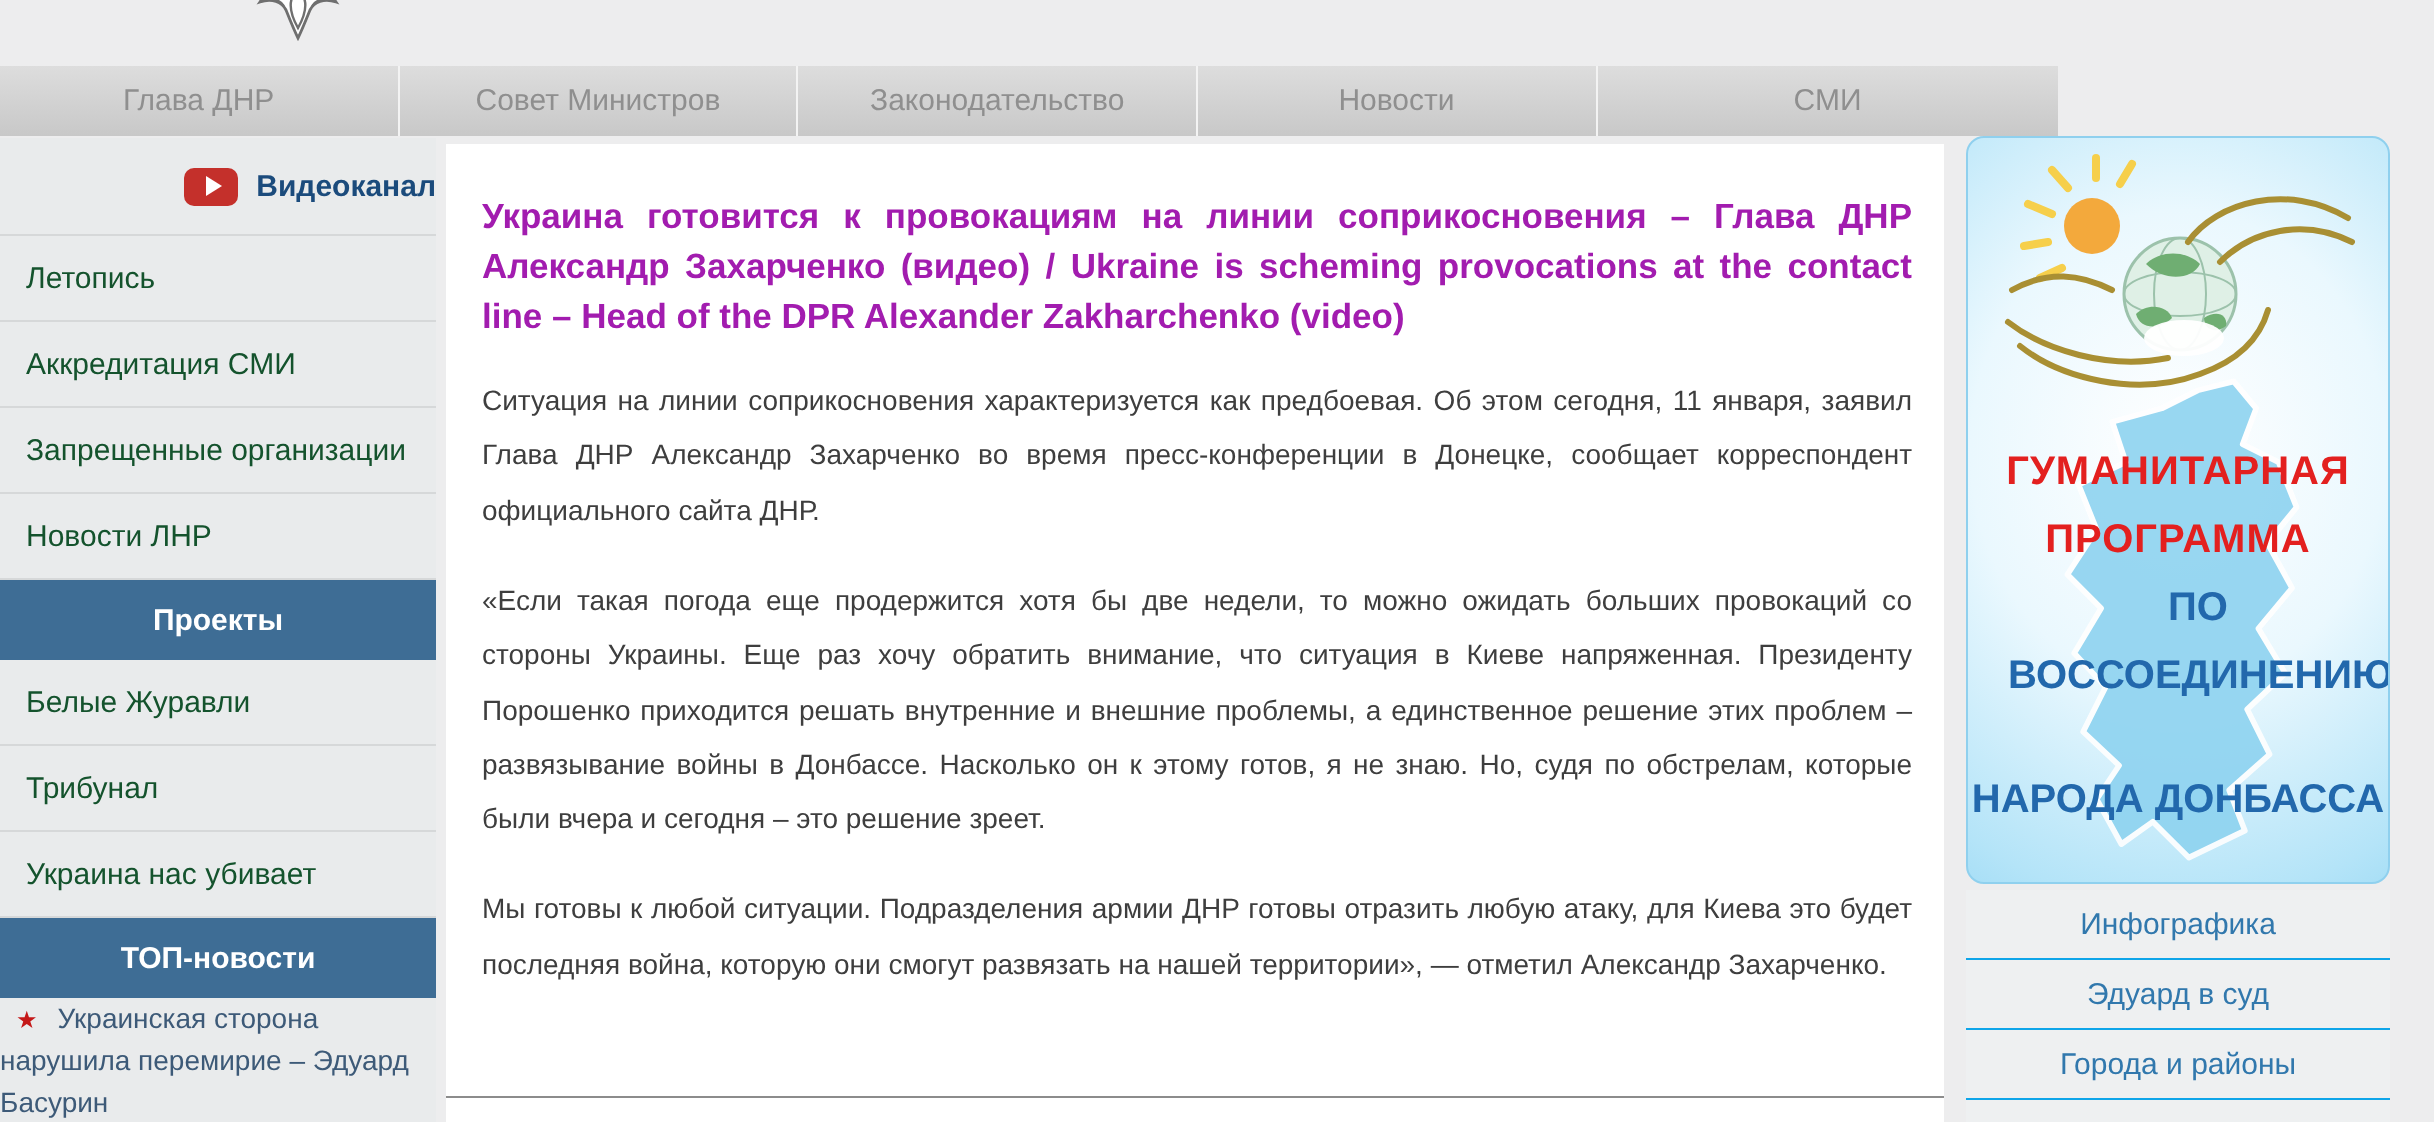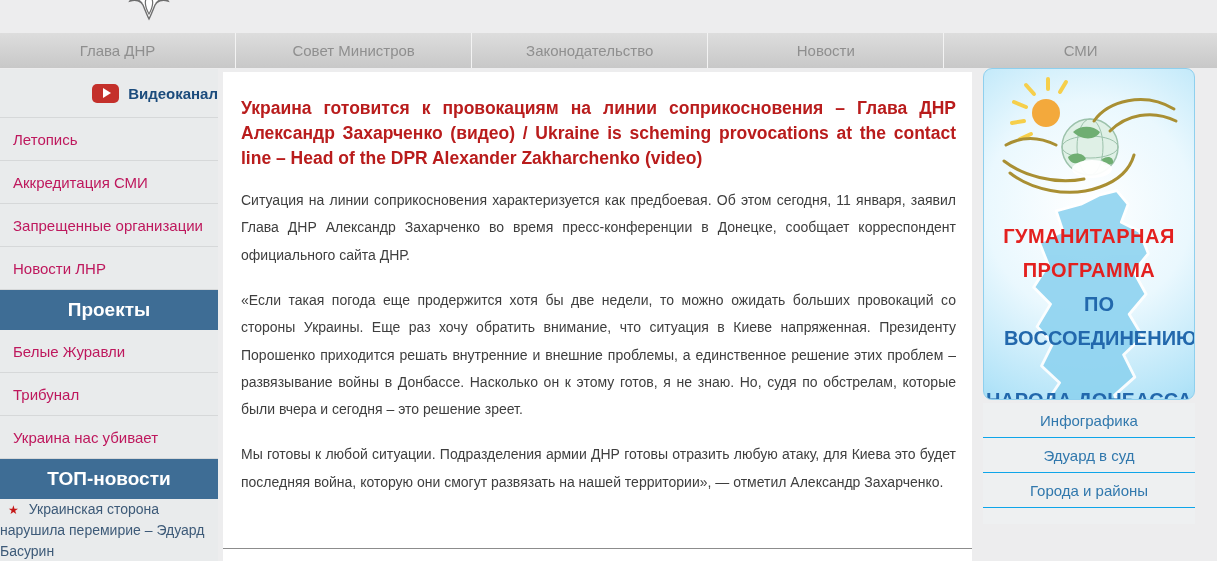--- a/index.html
+++ b/index.html
@@ -8,77 +8,77 @@
     position:relative; width:1217px; height:561px; overflow:hidden;
     background:#ededee; font-family:"Liberation Sans", sans-serif;
   }
 
   
   .top-strip { position:absolute; left:0; top:0; width:1217px; height:33px; background:#ededee; }
   .emblem { position:absolute; left:128px; top:-10px; width:42px; height:32px; }
 
   
   .main-nav {
-    position:absolute; left:0; top:33px; width:1217px; height:35px;
+    position:absolute; left:0; top:33px; width:1029px; height:35px;
     display:flex; background:#eab308;
   }
   .nav-tab {
     flex:1 1 0; display:flex; align-items:center; justify-content:center;
     background:linear-gradient(#dddddd,#c8c8c8);
     border-left:1px solid #f3f3f3;
     color:#8f8f8f; font-size:15px; text-decoration:none; cursor:pointer;
   }
   .nav-tab:first-child { border-left:none; }
   .nav-tab:last-child { flex:1.16 1 0; }
 
   
   .sidebar { position:absolute; left:0; top:69px; width:218px; height:492px; background:#e9ebec; }
   .side-item {
     display:flex; align-items:center; height:43px; padding-left:13px;
     border-bottom:1px solid #d6d8d9;
-    color:#be185d; font-size:15px; cursor:pointer; text-decoration:none;
+    color:#14532d; font-size:15px; cursor:pointer; text-decoration:none;
   }
   .side-item.video { font-weight:bold; color:#1b4b7c; height:49px;justify-content:flex-end; }
   .yt {
     display:inline-flex; align-items:center; justify-content:center;
     width:27px; height:19px; border-radius:5px; background:#c4302b; margin-right:9px;
   }
   .yt-tri {
     width:0; height:0; border-left:8px solid #ffffff;
     border-top:5px solid transparent; border-bottom:5px solid transparent; margin-left:2px;
   }
   .side-header {
     height:40px; display:flex; align-items:center; justify-content:center;
-    background:#3e6d95; color:#ffffff; font-size:19px; font-weight:bold; cursor:pointer;
+    background:#3e6d95; color:#ffffff; font-size:15px; font-weight:bold; cursor:pointer;
   }
   .top-news {
     padding:10px 10px 10px 8px; color:#3d5a78; font-size:14px; line-height:1.5; cursor:pointer;
   }
   .star { color:#c41818; font-size:12px; margin-right:10px; }
 
   
   .article {
     position:absolute; left:223px; top:72px; width:749px; height:489px;
     background:#ffffff; padding:24px 16px 0 18px;
   }
   .article h1 {
-    color:#b91c1c; font-size:17.5px; line-height:1.43; font-weight:bold;
+    color:#a21caf; font-size:17.5px; line-height:1.43; font-weight:bold;
     text-align:justify; margin-bottom:16px;
   }
   .article p {
     color:#3e3e3e; font-size:14px; line-height:1.95; text-align:justify; margin-bottom:18px;
   }
   .article-bottom-line {
     position:absolute; left:0; top:476px; width:749px; height:1px; background:#8c8c8c;
   }
 
   
   .right-col { position:absolute; left:983px; top:68px; width:212px; }
   .banner {
-    position:relative; width:212px; height:332px; border-radius:9px; overflow:hidden;
+    position:relative; width:212px; height:374px; border-radius:9px; overflow:hidden;
     border:1px solid #8fd0ee;
     background:radial-gradient(ellipse 130% 85% at 50% 42%, #ffffff 0%, #eaf8fe 38%, #b4e4f8 72%, #7ecdf0 100%);
     cursor:pointer;
   }
   .banner-map { position:absolute; left:34px; top:118px; width:146px; height:250px; }
   .banner-art { position:absolute; left:14px; top:8px; width:184px; height:152px; }
   .banner-text { position:absolute; left:0; top:150px; width:100%; text-align:center; }
   .banner-text .red  { font-size:20px; font-weight:bold; line-height:34px; letter-spacing:0.5px; }
   .banner-text .blue { font-size:20px; font-weight:bold; line-height:34px; }
 

